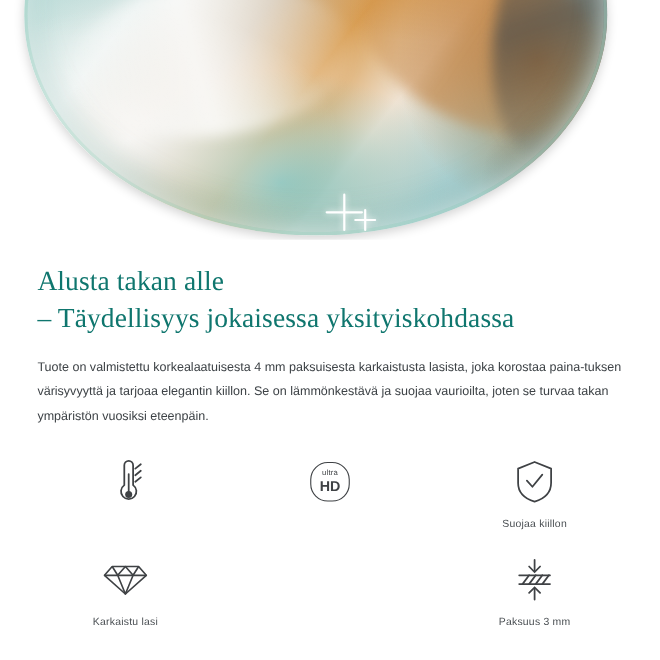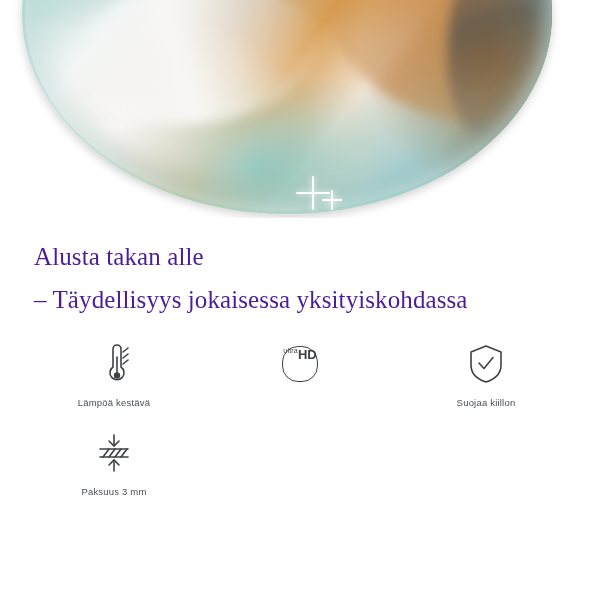--- a/index.html
+++ b/index.html
@@ -91,28 +91,27 @@
   .sparkle-b { left: 322px; top: 190px; width: 20px; height: 20px; }
 
   
   .content {
     padding: 0 34px;
   }
   .headline {
     font-family: "Liberation Serif", serif;
     font-size: 25px;
     line-height: 1.33;
-    color: #4c1d95;
+    color: #0f766e;
     font-weight: 400;
     margin: 22px 0 0 0;
     letter-spacing: 0.1px;
   }
   .headline .l2 {
     display: block;
-    margin-top: 10px;
   }
   .body-copy {
     margin: 16px 0 0 0;
     font-size: 11.4px;
     line-height: 2.0;
     color: #3d4246;
     max-width: 540px;
   }
 
   
@@ -142,22 +141,22 @@
   }
   .row-2 {
     margin-top: 22px;
   }
   .ultra-hd {
     width: 34px;
     height: 34px;
     border: 1.6px solid #3f4245;
     border-radius: 16px;
     display: flex;
-    flex-direction: row;
-    align-items: flex-start;
+    flex-direction: column;
+    align-items: center;
     justify-content: center;
     line-height: 1;
   }
   .ultra-hd .u {
     font-size: 7px;
     color: #3f4245;
     letter-spacing: 0.2px;
   }
   .ultra-hd .hd {
     font-size: 13px;
@@ -186,38 +185,38 @@
       <span class="h"></span>
         <span class="v"></span>
     </div>
   </div>
 
   <div class="content">
     <h1 class="headline">
       <span>Alusta takan alle</span>
       <span class="l2">– Täydellisyys jokaisessa yksityiskohdassa</span>
     </h1>
+    <p class="body-copy">Tuote on valmistettu korkealaatuisesta 4 mm paksuisesta karkaistusta lasista, joka korostaa paina-tuksen värisyvyyttä ja tarjoaa elegantin kiillon. Se on lämmönkestävä ja suojaa vaurioilta, joten se turvaa takan ympäristön vuosiksi eteenpäin.</p>
   </div>
 
   <div class="features">
 
     <div class="feature-row">
 
       <div class="feature">
         <div class="feature-icon">
           <svg width="40" height="42" viewBox="0 0 40 42" fill="none" stroke="#3f4245" stroke-width="1.6" stroke-linecap="round">
             <path d="M19 6 a4 4 0 0 1 8 0 v18 a7 7 0 1 1 -8 0 z"></path>
             <line x1="23" y1="14" x2="23" y2="30"></line>
             <circle cx="23" cy="32.5" r="3.2" fill="#3f4245" stroke="none"></circle>
             <line x1="29" y1="9" x2="34" y2="5"></line>
             <line x1="29" y1="15" x2="34" y2="11"></line>
             <line x1="29" y1="21" x2="34" y2="17"></line>
           </svg>
         </div>
-        <div class="feature-label">Lämpöä kestävä</div>
       </div>
 
       <div class="feature">
         <div class="feature-icon">
           <div class="ultra-hd">
             <div class="u">ultra</div>
             <div class="hd">HD</div>
           </div>
         </div>
       </div>
@@ -229,20 +228,31 @@
             <polyline points="11,20 16,25.5 25,14.5"></polyline>
           </svg>
         </div>
         <div class="feature-label">Suojaa kiillon</div>
       </div>
 
     </div>
 
     <div class="feature-row row-2">
 
+      <div class="feature">
+        <div class="feature-icon">
+          <svg width="42" height="36" viewBox="0 0 42 36" fill="none" stroke="#3f4245" stroke-width="1.5" stroke-linejoin="round">
+            <path d="M9 6 h24 l7 8 l-19 17 l-19 -17 z"></path>
+            <path d="M2 14 h38"></path>
+            <path d="M9 6 l5 8 l7 17 l7 -17 l5 -8"></path>
+            <path d="M14 14 l7 -8 l7 8"></path>
+          </svg>
+        </div>
+        <div class="feature-label">Karkaistu lasi</div>
+      </div>
 
 
       <div class="feature">
         <div class="feature-icon">
           <svg width="40" height="40" viewBox="0 0 40 40" fill="none" stroke="#3f4245" stroke-width="1.6" stroke-linecap="round">
             <line x1="20" y1="2" x2="20" y2="12"></line>
             <polyline points="15,8 20,13 25,8"></polyline>
             <line x1="6" y1="16" x2="34" y2="16"></line>
             <line x1="6" y1="24" x2="34" y2="24"></line>
             <line x1="9" y1="24" x2="15" y2="16"></line>

